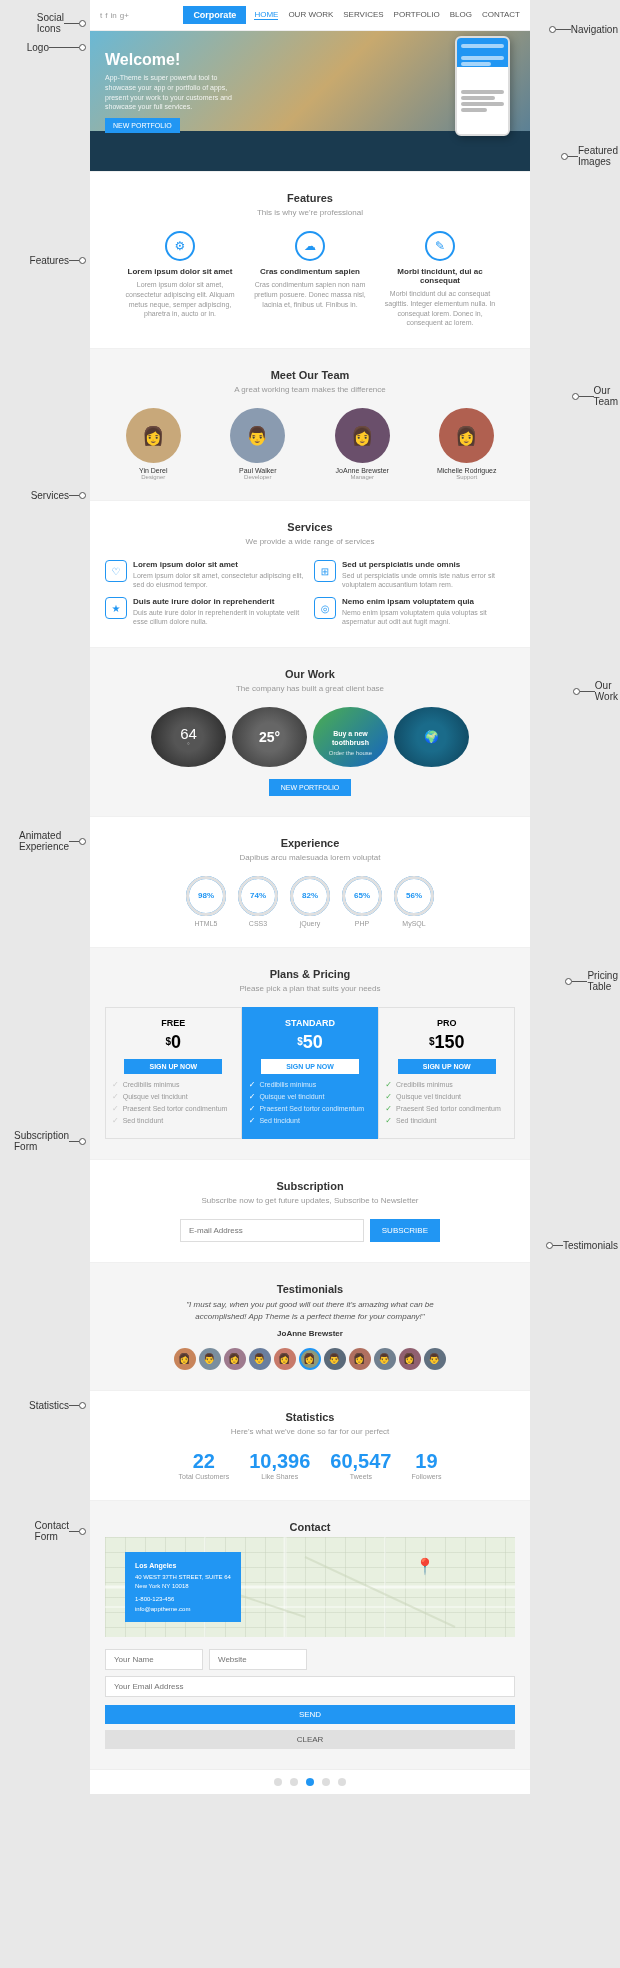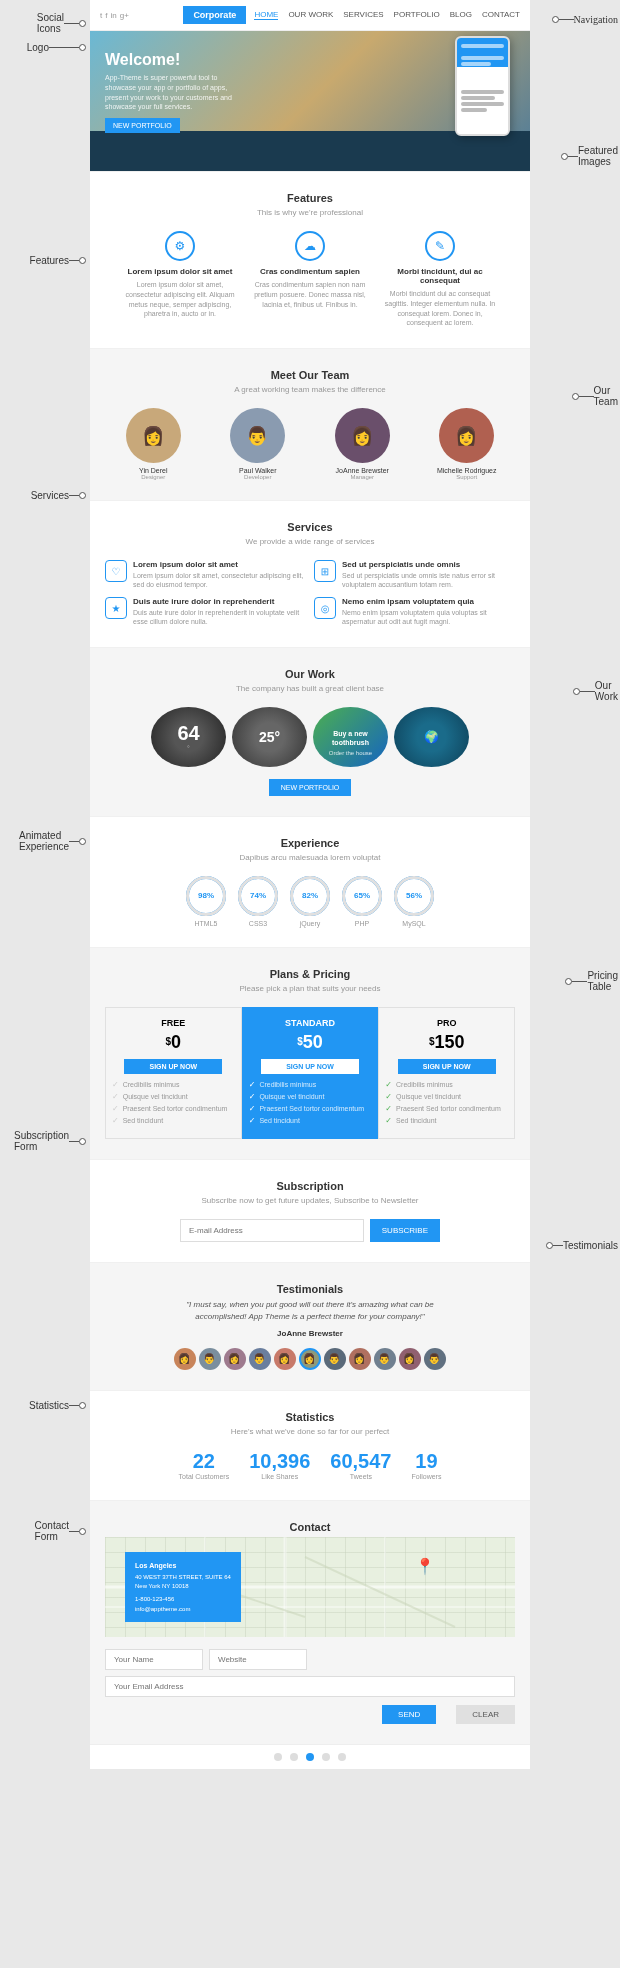--- a/index.html
+++ b/index.html
@@ -422,22 +422,23 @@
       border: 1px solid #ddd;
       padding: 5px 8px;
       font-size: 8px;
       color: #999;
       width: 100%;
       height: 40px;
       resize: none;
     }
     .contact-btns {
       display: flex;
-      gap: 20px;
-      justify-content: flex-end;
+      gap: 6px;
+      justify-content: flex-start;
+      flex-direction: column;
     }
     .contact-btns button {
       padding: 5px 16px;
       font-size: 8px;
       cursor: pointer;
       border: none;
     }
     .btn-send { background: #2196f3; color: #fff; }
     .btn-clear { background: #e0e0e0; color: #555; }
 
@@ -550,21 +551,21 @@
     <div class="annot left" style="top:1520px">
       <span class="annot-text">Contact<br>Form</span>
       <span class="annot-line-h" style="width:10px"></span>
       <span class="annot-dot-circle"></span>
     </div>
 
   </div>
 
   <div class="right-annotations">
 
-    <div class="annot right" style="top:14px; right:2px; flex-direction:row-reverse;font-family:Liberation Serif, serif;">
+    <div class="annot right" style="top:24px; right:2px; flex-direction:row-reverse;">
       <span class="annot-text">Navigation</span>
       <span class="annot-line-h" style="width:15px"></span>
       <span class="annot-dot-circle"></span>
     </div>
 
     <div class="annot right" style="top:145px; right:2px; flex-direction:row-reverse;">
       <span class="annot-text">Featured<br>Images</span>
       <span class="annot-line-h" style="width:10px"></span>
       <span class="annot-dot-circle"></span>
     </div>
@@ -736,21 +737,21 @@
         </div>
       </div>
     </div>
 
     <div class="section gray-bg">
       <div class="section-title">Our Work</div>
       <div class="section-subtitle">The company has built a great client base</div>
       <div class="portfolio-grid">
         <div class="portfolio-item port-1">
           <div style="position:absolute;top:50%;left:50%;transform:translate(-50%,-50%);text-align:center">
-            <div style="color:#fff;font-size:20px;font-weight:bold">64</div>
+            <div style="color:#fff;font-size:15px;font-weight:normal">64</div>
             <div style="color:#aaa;font-size:7px">°</div>
           </div>
         </div>
         <div class="portfolio-item port-2">
           <div style="position:absolute;top:50%;left:50%;transform:translate(-50%,-50%);text-align:center">
             <div style="color:#fff;font-size:14px;font-weight:bold">25°</div>
           </div>
         </div>
         <div class="portfolio-item port-3">
           <div style="position:absolute;top:30%;left:0;right:0;text-align:center;padding:4px">

